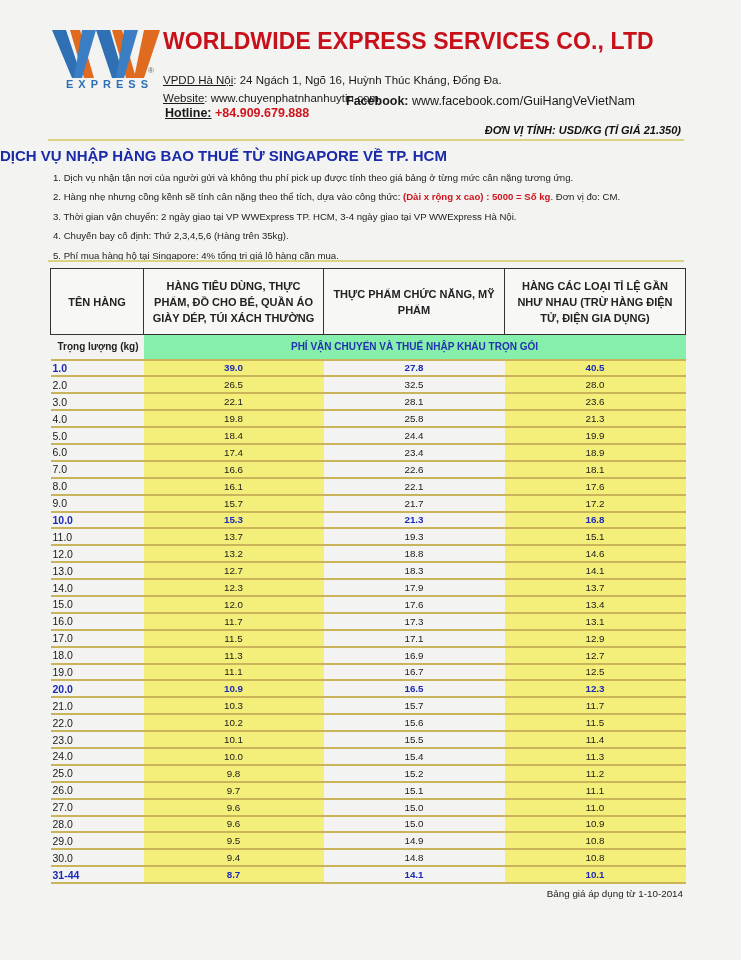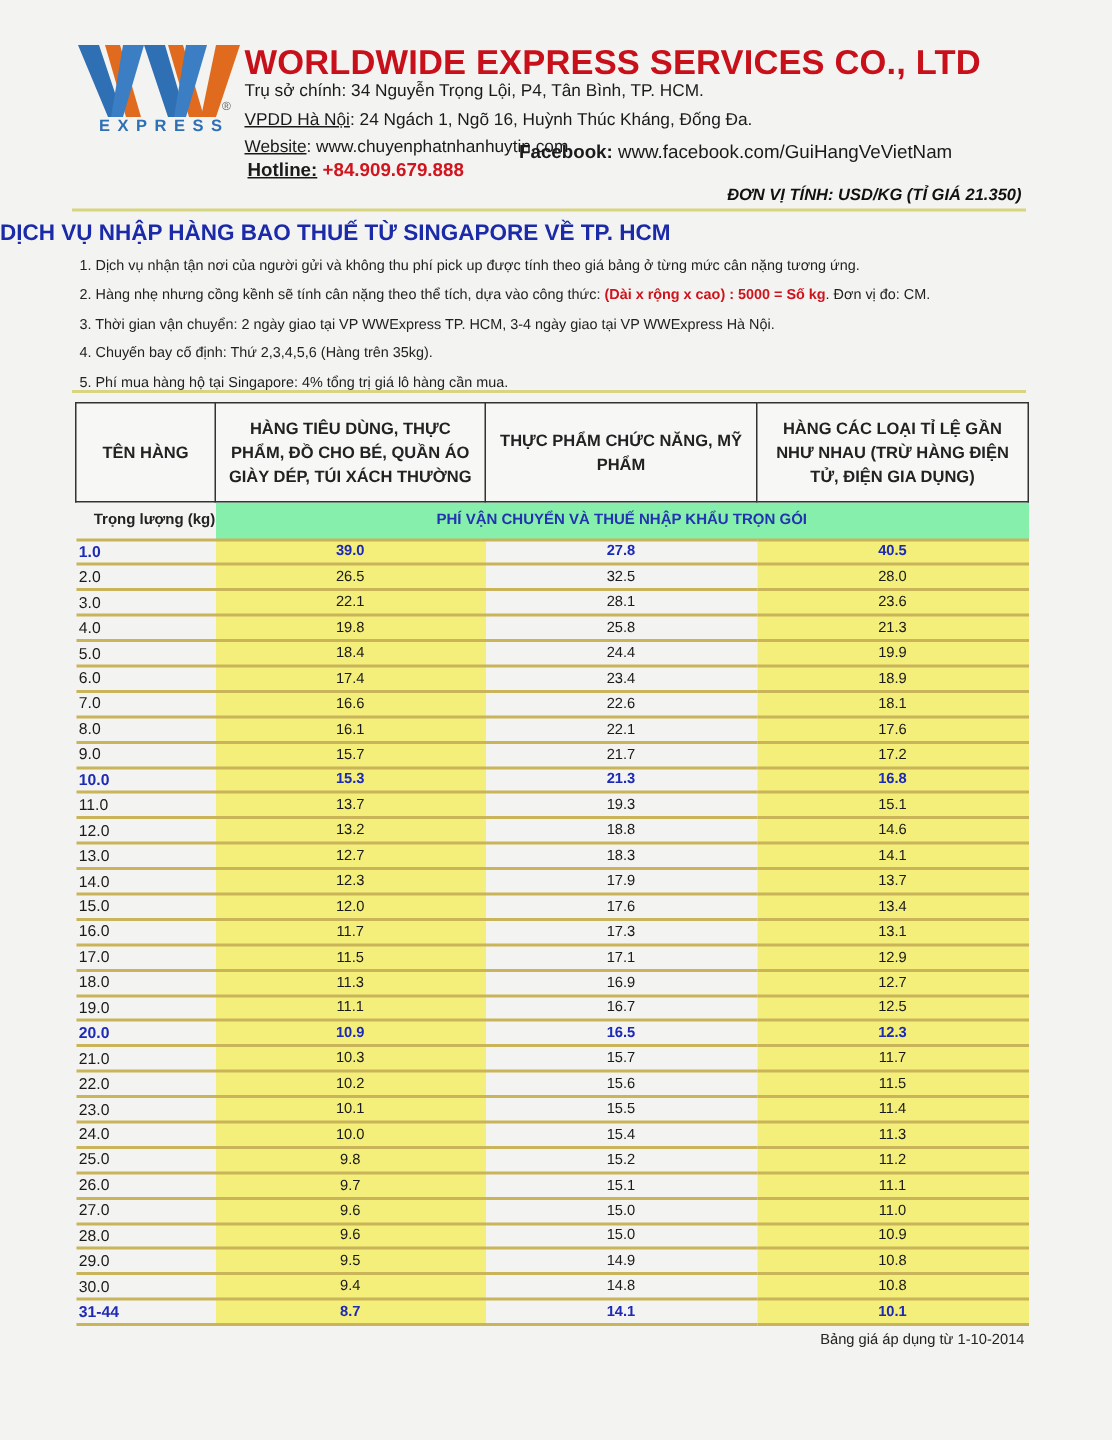--- a/index.html
+++ b/index.html
@@ -28,21 +28,21 @@
   .title { position: absolute; left: 0; width: 622px; top: 147px; text-align: left; font-size: 15px; font-weight: bold; color: #1a2aa8; }
   .notes { position: absolute; left: 53px; top: 171px; font-size: 9.6px; color: #222; }
   .notes div { height: 19.4px; line-height: 14px; white-space: nowrap; }
   .notes .red { color: #d0121b; font-weight: bold; }
 
   table.rates { position: absolute; left: 50px; top: 268px; width: 635px; border-collapse: collapse; table-layout: fixed; }
   table.rates col.c0 { width: 93px; } table.rates col.c1 { width: 180px; }
   table.rates col.c2 { width: 181px; } table.rates col.c3 { width: 181px; }
   thead th { border: 1.5px solid #333; background: #f7f7f5; font-size: 11px; font-weight: bold; color: #222; text-align: center; height: 66px; line-height: 16px; padding: 0 4px; }
   tr.band td { height: 25px; font-size: 10px; font-weight: bold; }
-  tr.band td.lbl { background: #f3f3f1; text-align: right; padding-left: 2px; color: #222; }
+  tr.band td.lbl { background: #f3f3f1; text-align: center; padding-left: 2px; color: #222; }
   tr.band td.band-text { background: #86efac; color: #2233b0; text-align: center; }
   tbody tr.row td { height: 16.9px; font-size: 9.8px; border-top: 2px solid #c9b45a; }
   tbody tr.row td.w { text-align: left; padding-left: 2px; background: #f3f3f1; font-size: 10.5px; }
   tbody tr.row td.v { text-align: center; }
   tbody tr.row td.y { background: #f4ef7a; }
   tbody tr.row td.g { background: #f3f3f1; }
   tbody tr.row.hl td { color: #1d2ab5; font-weight: bold; }
   tbody tr.row:last-child td { border-bottom: 2px solid #c9b45a; }
 
   .footer { position: absolute; right: 58px; top: 888px; font-size: 9.8px; color: #222; }
@@ -58,21 +58,20 @@
     <polygon points="46,4 60,4 74,52 62,52" fill="#2f6fb4"></polygon>
     <polygon points="62,4 72,4 86,52 76,52" fill="#e06a1d"></polygon>
     <polygon points="74,4 88,4 74,52 66,52" fill="#3b7ec4"></polygon>
     <polygon points="94,4 110,4 94,52 84,52" fill="#e06a1d"></polygon>
   </svg>
   <div class="logo-text">EXPRESS</div>
   <div class="logo-reg">®</div>
 
   <div class="company">WORLDWIDE EXPRESS SERVICES CO., LTD</div>
 
-  <div class="info-line l1"><span>Trụ sở chính</span><span>: 34 Nguyễn Trọng Lội, P4, Tân Bình, TP. HCM.</span></div>
   <div class="info-line l2"><u>VPDD Hà Nội</u><span>: 24 Ngách 1, Ngõ 16, Huỳnh Thúc Kháng, Đống Đa.</span></div>
   <div class="info-line l3"><u>Website</u><span>: www.chuyenphatnhanhuytin.com</span></div>
 
   <div class="hotline"><span class="lbl">Hotline:</span> <span class="num">+84.909.679.888</span></div>
   <div class="facebook"><b>Facebook:</b> <span>www.facebook.com/GuiHangVeVietNam</span></div>
 
   <div class="unit">ĐƠN VỊ TÍNH: USD/KG (TỈ GIÁ 21.350)</div>
 </div>
 
 <div class="rule r1"></div>

